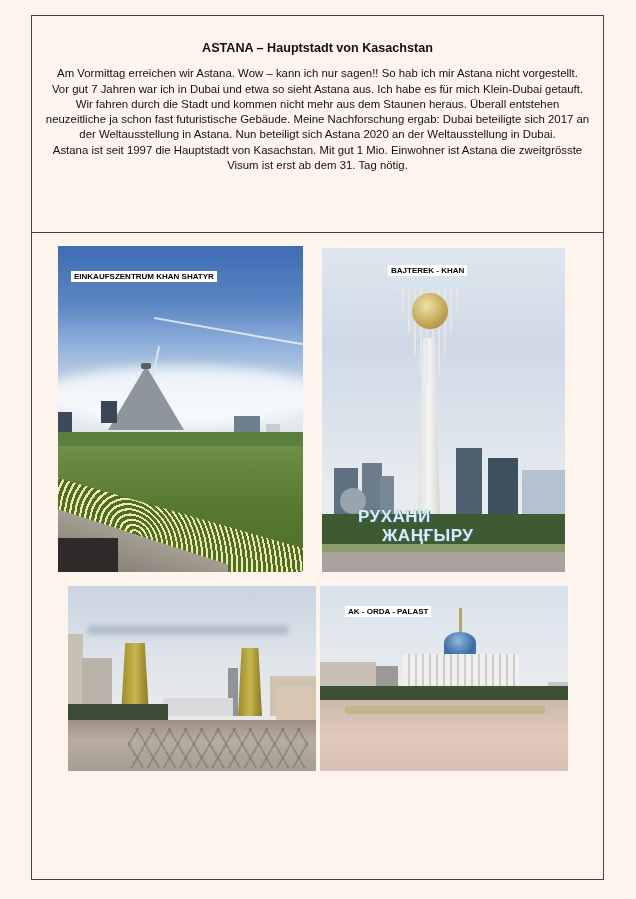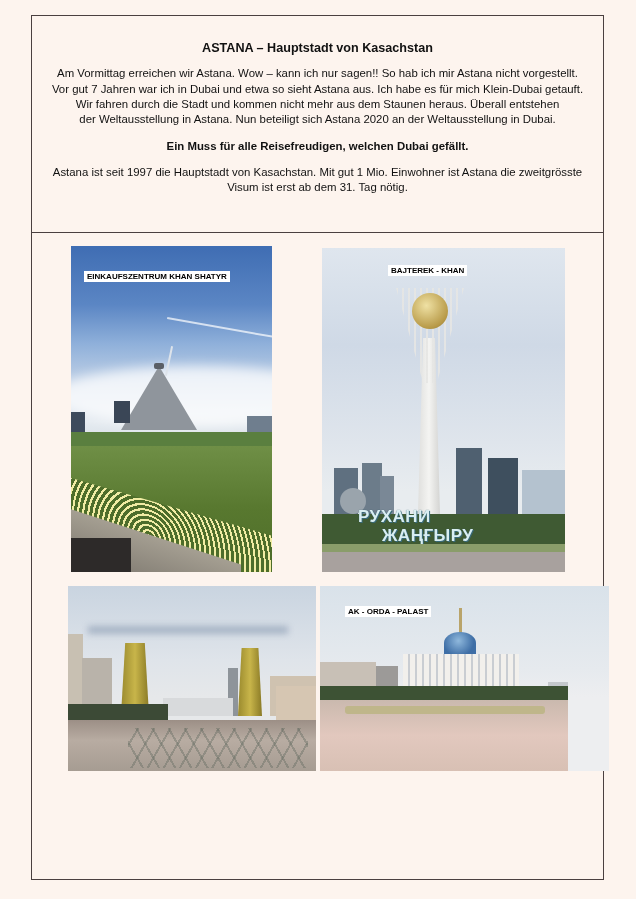--- a/index.html
+++ b/index.html
@@ -54,47 +54,47 @@
       font-weight: bold;
       font-size: 8px;
       line-height: 11px;
       padding: 0 3px;
       white-space: nowrap;
       z-index: 5;
     }
     .abs { position: absolute; }
 
     
-    #p1 { left: 71px; top: 246px; width: 201px; height: 326px;
+    #p1 { left: 58px; top: 246px; width: 245px; height: 326px;
       background: linear-gradient(180deg, #3f6db3 0%, #5b86c4 18%, #8fb0da 30%, #c8d6e8 44%, #e4eaf0 54%, #d8e0e6 62%); }
     
     #p2 { left: 322px; top: 248px; width: 243px; height: 324px;
       background: linear-gradient(180deg, #dfe6ee 0%, #cfd9e6 30%, #dfe5ec 60%, #e8ecef 75%); }
     
     #p3 { left: 68px; top: 586px; width: 248px; height: 185px;
       background: linear-gradient(180deg, #c9d4e0 0%, #dfe4ea 40%, #e6e8ea 60%); }
     
-    #p4 { left: 320px; top: 586px; width: 289px; height: 185px;
+    #p4 { left: 320px; top: 586px; width: 248px; height: 185px;
       background: linear-gradient(180deg, #d9e2ea 0%, #e6eaee 45%, #edeef0 60%); }
   </style>
 </head>
 <body>
 
 <div class="frame"></div>
 <div class="divider"></div>
 
 <div class="text-block">
   <div class="title">ASTANA – Hauptstadt von Kasachstan</div>
   <div class="para">
     <span>Am Vormittag erreichen wir Astana. Wow – kann ich nur sagen!! So hab ich mir Astana nicht vorgestellt.</span>
     <span>Vor gut 7 Jahren war ich in Dubai und etwa so sieht Astana aus. Ich habe es für mich Klein-Dubai getauft.</span>
     <span>Wir fahren durch die Stadt und kommen nicht mehr aus dem Staunen heraus. Überall entstehen</span>
+    <span>neuzeitliche ja schon fast futuristische Gebäude. Meine Nachforschung ergab: Dubai beteiligte sich 2017 an</span>
     <span>der Weltausstellung in Astana. Nun beteiligt sich Astana 2020 an der Weltausstellung in Dubai.</span>
   </div>
-  <div class="highlight">Ein Muss für alle Reisefreudigen, welchen Dubai gefällt.</div>
   <div class="para">
     <span>Astana ist seit 1997 die Hauptstadt von Kasachstan. Mit gut 1 Mio. Einwohner ist Astana die zweitgrösste</span>
     <span>Visum ist erst ab dem 31. Tag nötig.</span>
   </div>
 </div>
 
 <div class="photo" id="p1">
   <div class="caption" style="left:13px; top:25px;">EINKAUFSZENTRUM  KHAN SHATYR</div>
 
   <div class="abs" style="left:95px; top:85px; width:160px; height:2px; background:rgba(255,255,255,0.7); transform:rotate(10deg);"></div>

